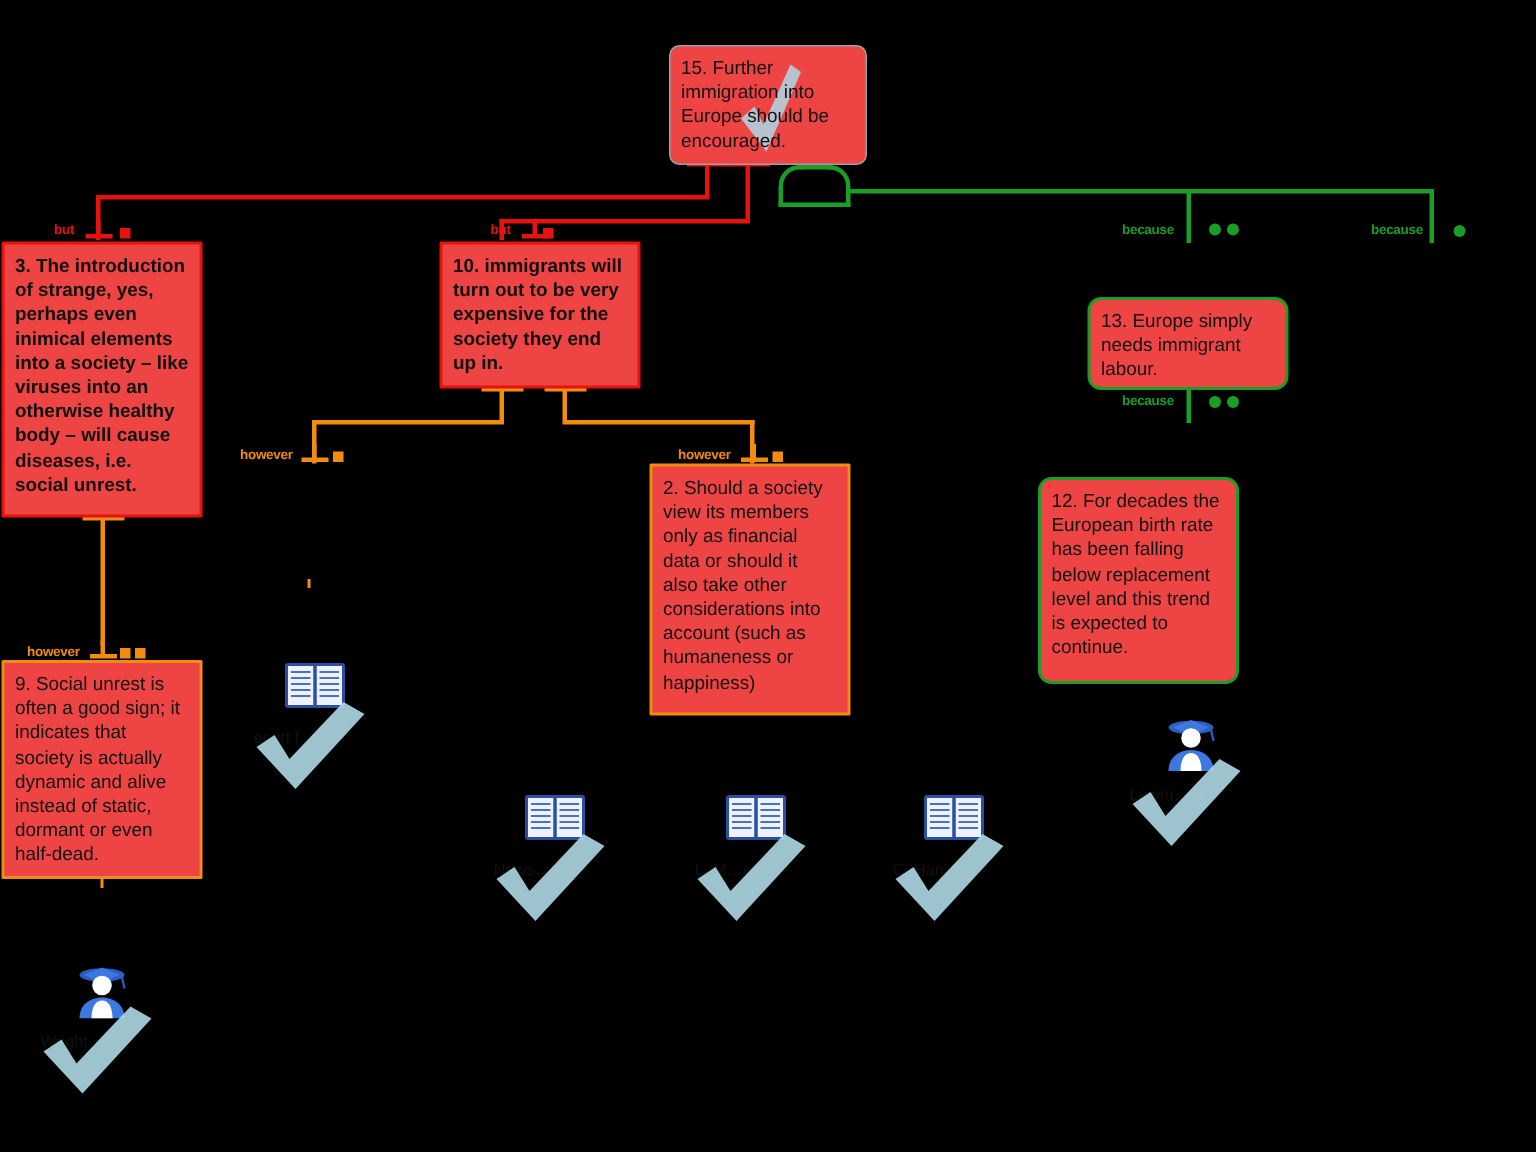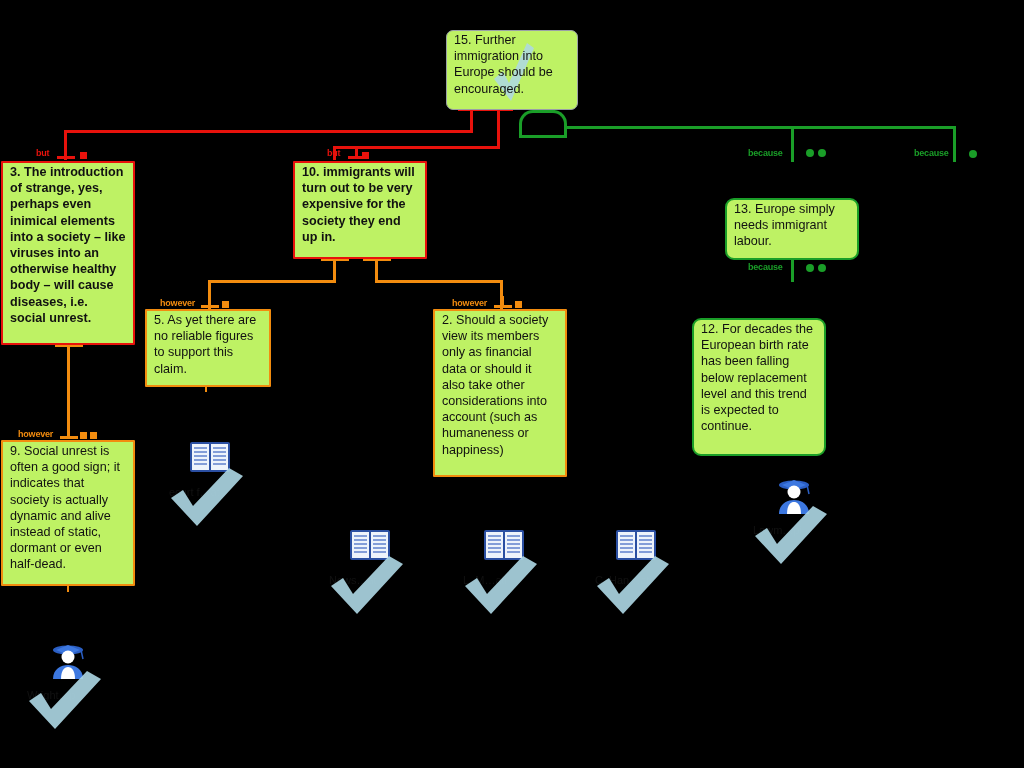--- a/index.html
+++ b/index.html
@@ -13,25 +13,25 @@
   #canvas {
     position: relative;
     width: 1024px;
     height: 768px;
     background: #000000;
   }
 
   
   .node {
     position: absolute;
-    background: #bef264;
+    background: #ef4444;
     color: #111111;
     font-size: 12.6px;
     line-height: 16.2px;
-    padding: 1px 7px 5px 7px;
+    padding: 6px 7px 5px 7px;
     overflow: hidden;
     z-index: 30;
   }
   .node.root {
     border: 1px solid #9aa0a6;
     border-radius: 7px;
     box-shadow: 0 0 0 0 transparent;
   }
   .node.red   { border: 2px solid #e8120c; border-radius: 1px; font-weight: bold; }
   .node.orange{ border: 2px solid #f28c0f; border-radius: 1px; }
@@ -209,23 +209,20 @@
 
   <div class="node red" style="left:287px; top:161px; width:134px; height:98px;margin-left:6px;">
     <div class="txt">10. immigrants will turn out to be very expensive for the society they end up in.</div>
   </div>
 
   <div class="node green" style="left:725px; top:162px; width:134px; height:62px;">
     <div class="txt">13. Europe simply needs immigrant labour.</div>
   </div>
 
 
-  <div class="node orange" style="left:145px; top:309px; width:126px; height:78px;">
-    <div class="txt">5. As yet there are no reliable figures to support this claim.</div>
-  </div>
 
   <div class="node orange" style="left:433px; top:309px; width:134px; height:168px;">
     <div class="txt">2. Should a society view its members only as financial data or should it also take other considerations into account (such as humaneness or happiness)</div>
   </div>
 
   <div class="node orange" style="left:1px; top:440px; width:134px; height:146px;">
     <div class="txt">9. Social unrest is often a good sign; it indicates that society is actually dynamic and alive instead of static, dormant or even half-dead.</div>
   </div>
 
   <div class="node green" style="left:692px; top:282px; width:134px; height:138px;">

